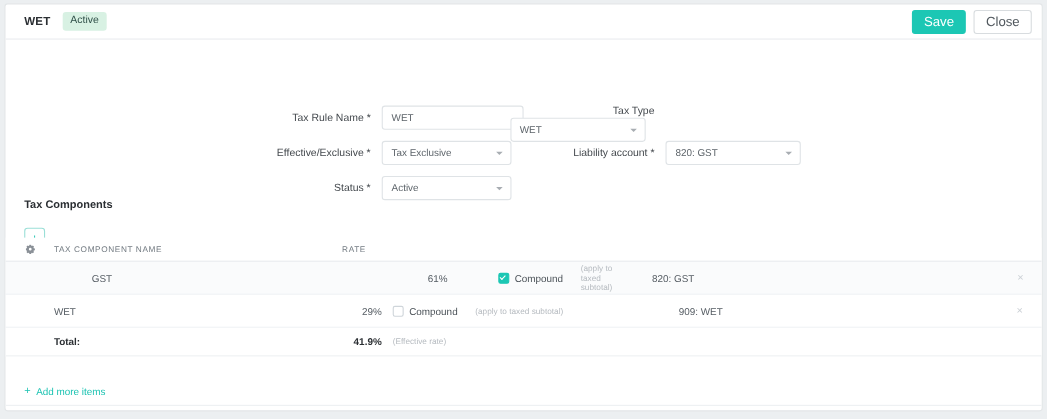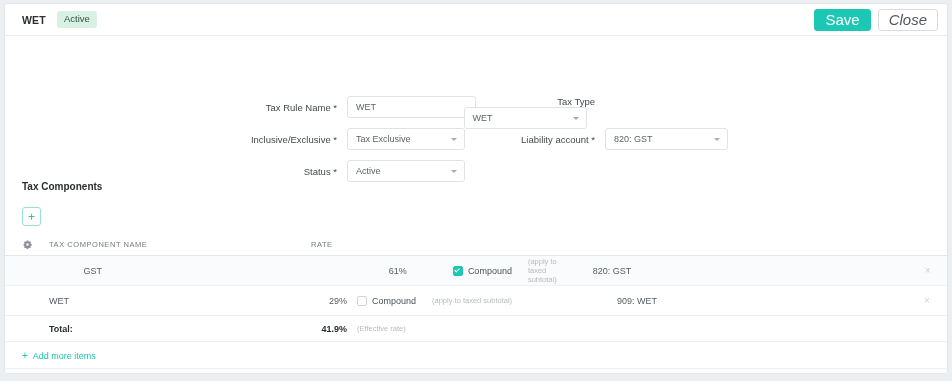--- a/index.html
+++ b/index.html
@@ -44,42 +44,41 @@
     margin-left: 11px;
     background: #d8f1e3;
     color: #31514a;
     font-size: 9.5px;
     padding: 3px 7px 4px;
     border-radius: 3px;
     line-height: 1;
   }
   .hdr-spacer { flex: 1; }
   .btn {
-    font-size: 15px;
+    font-size: 12px;
     height: 19px;
     min-width: 44px;
     border-radius: 3px;
     display: inline-flex;
     align-items: center;
     justify-content: center;
     cursor: pointer;
     padding: 10px 10px;
     line-height: 1;
   }
   .btn-save {
     background: #1cc7b4;
     color: #ffffff;
     border: 1px solid #1cc7b4;
     margin-right: 7px;
   }
   .btn-close {
     background: #ffffff;
     color: #50575d;
     border: 1px solid #d8dcdf;
-    font-style: italic;
   }
 
   
   .form {
     position: relative;
     height: 115px;
     padding-top: 18px;
   }
   .frow {
     position: absolute;
@@ -137,21 +136,21 @@
     display: flex;
     align-items: center;
     justify-content: center;
     cursor: pointer;
     background: #fff;
     line-height: 1;
   }
 
   .table {
     position: absolute;
-    left: 0; top: 230px;
+    left: 0; top: 212px;
     width: 942px;
   }
   .trow {
     display: flex;
     align-items: center;
     height: 25px;
     border-bottom: 1px solid #eef1f3;
     position: relative;
   }
   .trow.head {
@@ -235,21 +234,21 @@
     </div>
 
     <div class="form">
 
       <div class="frow" style="left:152px; top:60px;">
         <span class="flabel" style="width:180px;">Tax Rule Name *</span>
         <span class="field w-input">WET</span>
       </div>
 
       <div class="frow" style="left:152px; top:92px;">
-        <span class="flabel" style="width:180px;">Inclusive/Exclusive *</span>
+        <span class="flabel" style="width:180px;">Effective/Exclusive *</span>
         <span class="field w-sel">
           <span>Tax Exclusive</span>
           <i class="caret"></i>
         </span>
       </div>
 
       <div class="frow" style="left:152px; top:124px;">
         <span class="flabel" style="width:180px;">Status *</span>
         <span class="field w-sel">
           <span>Active</span>

